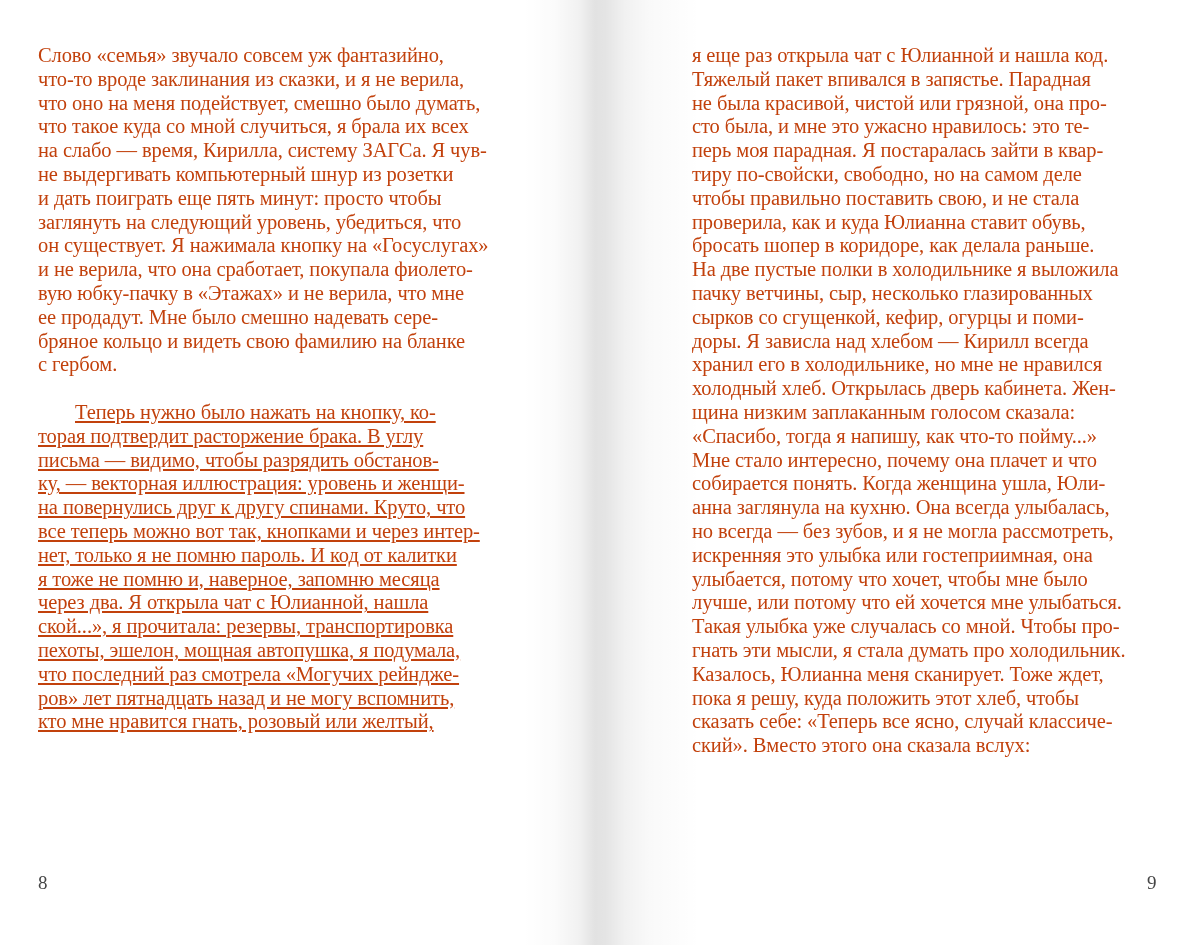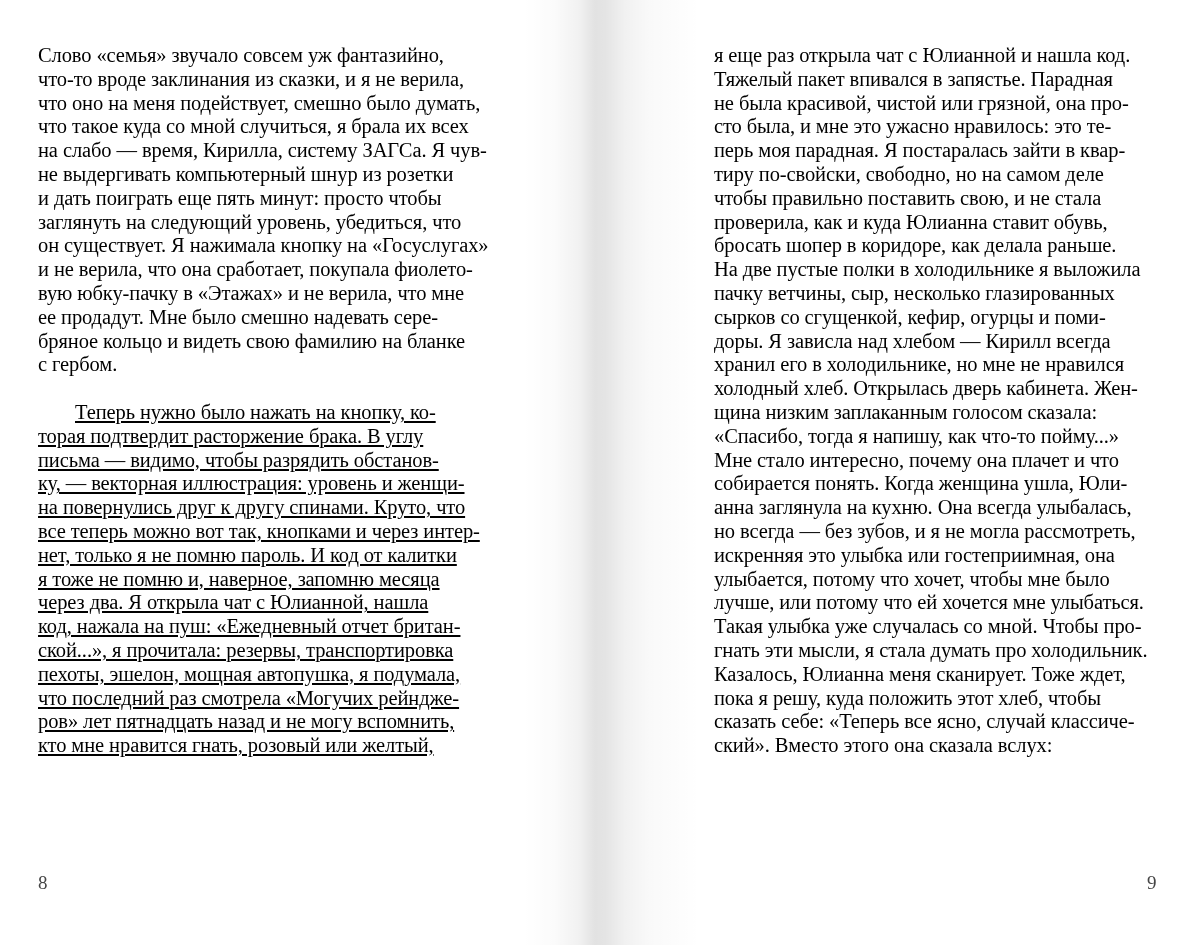--- a/index.html
+++ b/index.html
@@ -31,28 +31,28 @@
       rgba(0,0,0,0.115) 41%,
       rgba(0,0,0,0.105) 47%,
       rgba(0,0,0,0.055) 58%,
       rgba(0,0,0,0.025) 72%,
       rgba(0,0,0,0.00) 100%);
     pointer-events: none;
   }
   .page-text {
     position: absolute;
     top: 44px;
-    color: #000000;
+    color: #c2410c;
     font-size: 20.5px;
     line-height: 23.8px;
     letter-spacing: -0.1px;
     white-space: nowrap;
   }
   .page-text-left  { left: 38px;  width: 470px; }
-  .page-text-right { left: 714px; width: 462px; }
+  .page-text-right { left: 692px; width: 462px; }
   .paragraph { margin: 0; }
   .paragraph + .paragraph { margin-top: 23.8px; text-decoration: underline; }
   .paragraph.indent-first .line:first-child { text-indent: 37px; }
   .line { height: 23.8px; }
   .page-number {
     position: absolute;
     top: 872px;
     color: #464646;
     font-size: 19px;
     line-height: 22px;
@@ -87,21 +87,20 @@
     <div class="paragraph indent-first">
         <div class="line">Теперь нужно было нажать на кнопку, ко-</div>
         <div class="line">торая подтвердит расторжение брака. В углу</div>
         <div class="line">письма — видимо, чтобы разрядить обстанов-</div>
         <div class="line">ку, — векторная иллюстрация: уровень и женщи-</div>
         <div class="line">на повернулись друг к другу спинами. Круто, что</div>
         <div class="line">все теперь можно вот так, кнопками и через интер-</div>
         <div class="line">нет, только я не помню пароль. И код от калитки</div>
         <div class="line">я тоже не помню и, наверное, запомню месяца</div>
         <div class="line">через два. Я открыла чат с Юлианной, нашла</div>
-        <div class="line">код, нажала на пуш: «Ежедневный отчет британ-</div>
         <div class="line">ской...», я прочитала: резервы, транспортировка</div>
         <div class="line">пехоты, эшелон, мощная автопушка, я подумала,</div>
         <div class="line">что последний раз смотрела «Могучих рейндже-</div>
         <div class="line">ров» лет пятнадцать назад и не могу вспомнить,</div>
         <div class="line">кто мне нравится гнать, розовый или желтый,</div>
       </div>
   </div>
 
   <div class="page-text page-text-right">
     <div class="paragraph">

